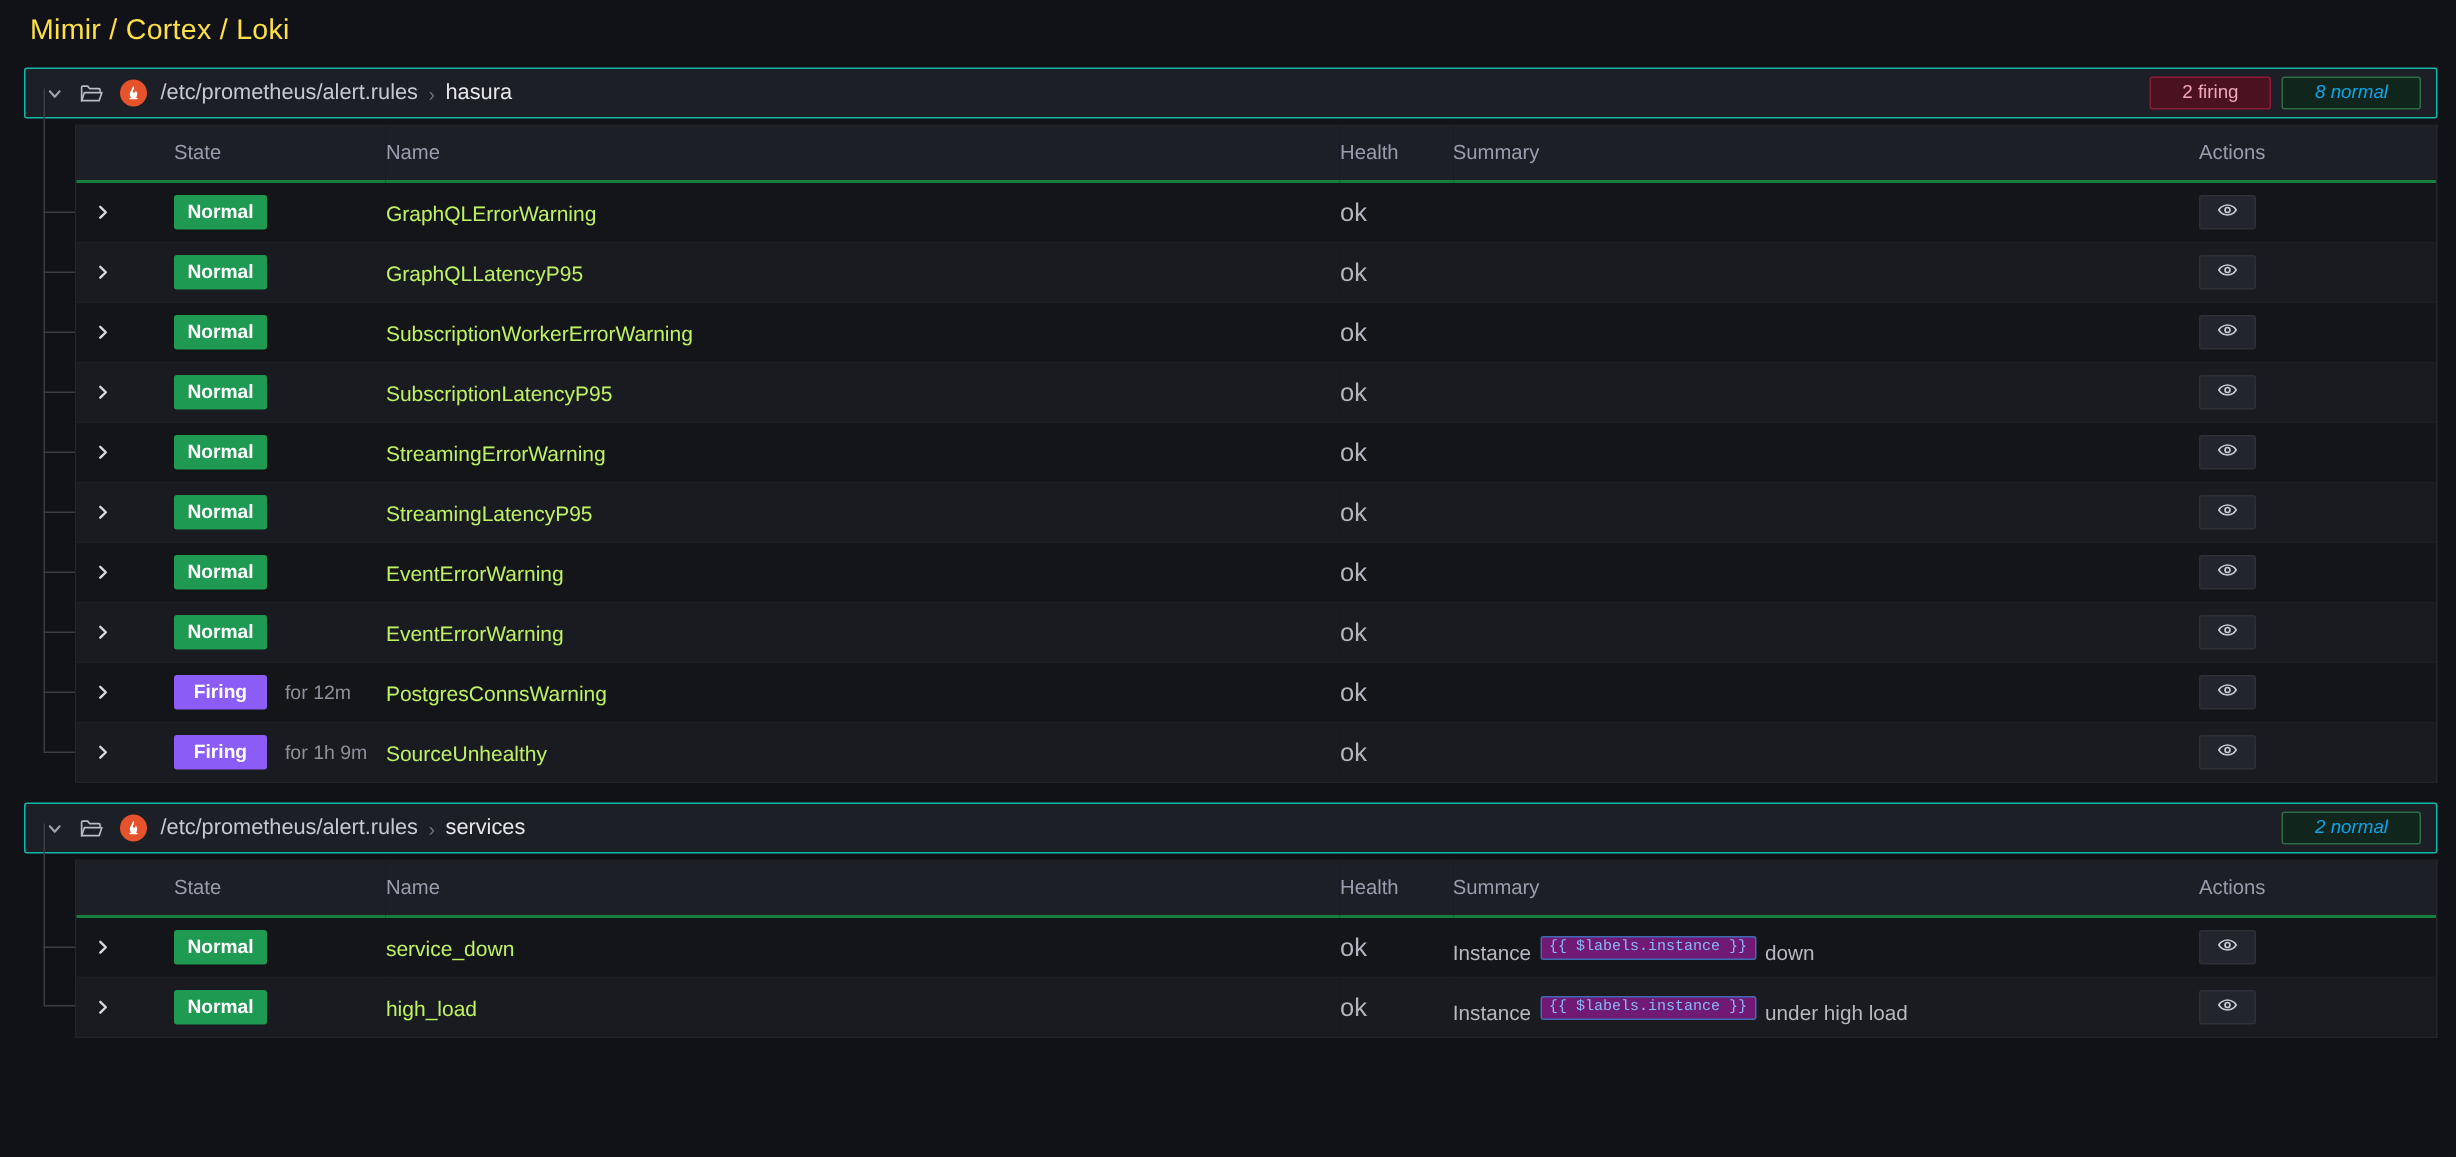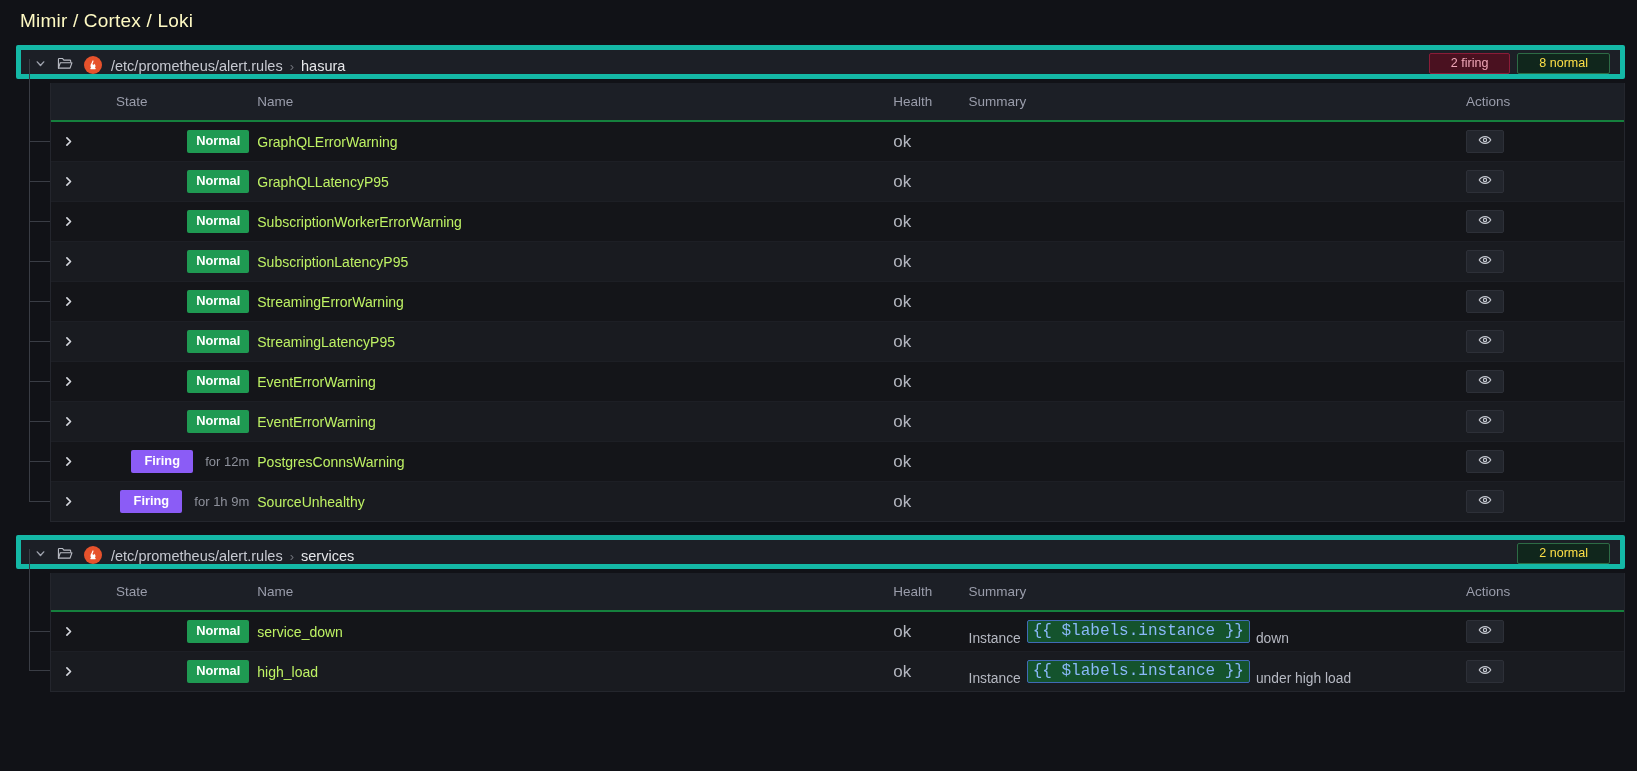--- a/index.html
+++ b/index.html
@@ -8,36 +8,36 @@
     height: 771px;
     background: #111217;
     font-family: "Liberation Sans", sans-serif;
     color: #ccccdc;
     overflow: hidden;
   }
   .page { width: 1637px; height: 771px; position: relative; padding: 0 0 0 0; }
 
   .page-title {
     font-size: 19px;
-    color: #fef9c3;
+    color: #fde047;
     padding: 10px 12px 0 20px;
     letter-spacing: .2px;
     font-weight: 400;
   }
 
   
   .group { margin-top: 13px; position: relative; }
 
   .group-header {
     height: 34px;
     background: #1c1f26;
-    border: 5px solid #14b8a6;
+    border: 1px solid #14b8a6;
     margin: 0 12px 0 16px;
     display: flex;
-    align-items: flex-end;
+    align-items: center;
     padding: 0 10px 0 8px;
     border-radius: 2px;
   }
   .collapse-caret {
     width: 22px; height: 22px;
     display: flex; align-items: center; justify-content: center;
     color: #9fa3ae;
     flex: 0 0 auto;
     cursor: pointer;
   }
@@ -67,21 +67,21 @@
 
   .badges { display: flex; gap: 7px; align-items: center; }
   .badge {
     font-size: 12.5px;
     padding: 2px 21px 3px;
     border-radius: 2px;
     line-height: 1.15;
     white-space: nowrap;
   }
   .badge.firing { background: #4a1120; border: 1px solid #8b1c38; color: #f0a7b8; }
-  .badge.normal { background: #10261c; border: 1px solid #2d6b45; color: #fde047; }
+  .badge.normal { background: #10261c; border: 1px solid #2d6b45; color: #0ea5e9; font-style: italic; }
 
   
   .table-wrap {
     margin: 4px 12px 0 50px;
     border: 1px solid #24262d;
     border-top: none;
     background: #16181d;
   }
   table { width: 100%; border-collapse: collapse; table-layout: fixed; }
   thead th {
@@ -116,21 +116,21 @@
   .th-state  { padding-left: 22px; }
   .th-name   { padding-left: 0; margin-top: 16px; }
   .th-act    { padding-left: 14px; }
 
   .row-caret {
     display: flex; align-items: center; justify-content: center;
     color: #d6d8df;
     height: 39px;
     cursor: pointer;
   }
-  .state-cell { display: flex; align-items: center; gap: 12px; padding-left: 22px; justify-content: flex-end; }
+  .state-cell { display: flex; align-items: center; gap: 12px; padding-left: 22px; }
   .state-pill {
     display: inline-block;
     padding: 3px 9px 4px;
     border-radius: 2px;
     font-size: 12.8px;
     font-weight: 700;
     color: #ffffff;
     line-height: 1.2;
     min-width: 62px;
     text-align: center;
@@ -142,23 +142,23 @@
   .name-cell { color: #bef264; font-size: 14px; }
   .health-cell { color: #b3b6bf; font-size: 17px; }
 
   .summary-cell {
     font-size: 13.8px; color: #b6b9c2;
     display: flex; align-items: flex-end; gap: 0px; flex-wrap: nowrap;
     white-space: nowrap;
   }
   .tpl-chip {
     font-family: "Liberation Mono", monospace;
-    font-size: 16px;
+    font-size: 10px;
     color: #8ab8f8;
-    background: #14532d;
+    background: #701a75;
     border: 1px solid #3f6bb5;
     border-radius: 2px;
     padding: 1px 5px 2px;
     margin: 3px 6px;
   }
 
   .actions-cell { padding-left: 14px; }
   .icon-btn {
     width: 38px; height: 23px;
     background: #22252c;

